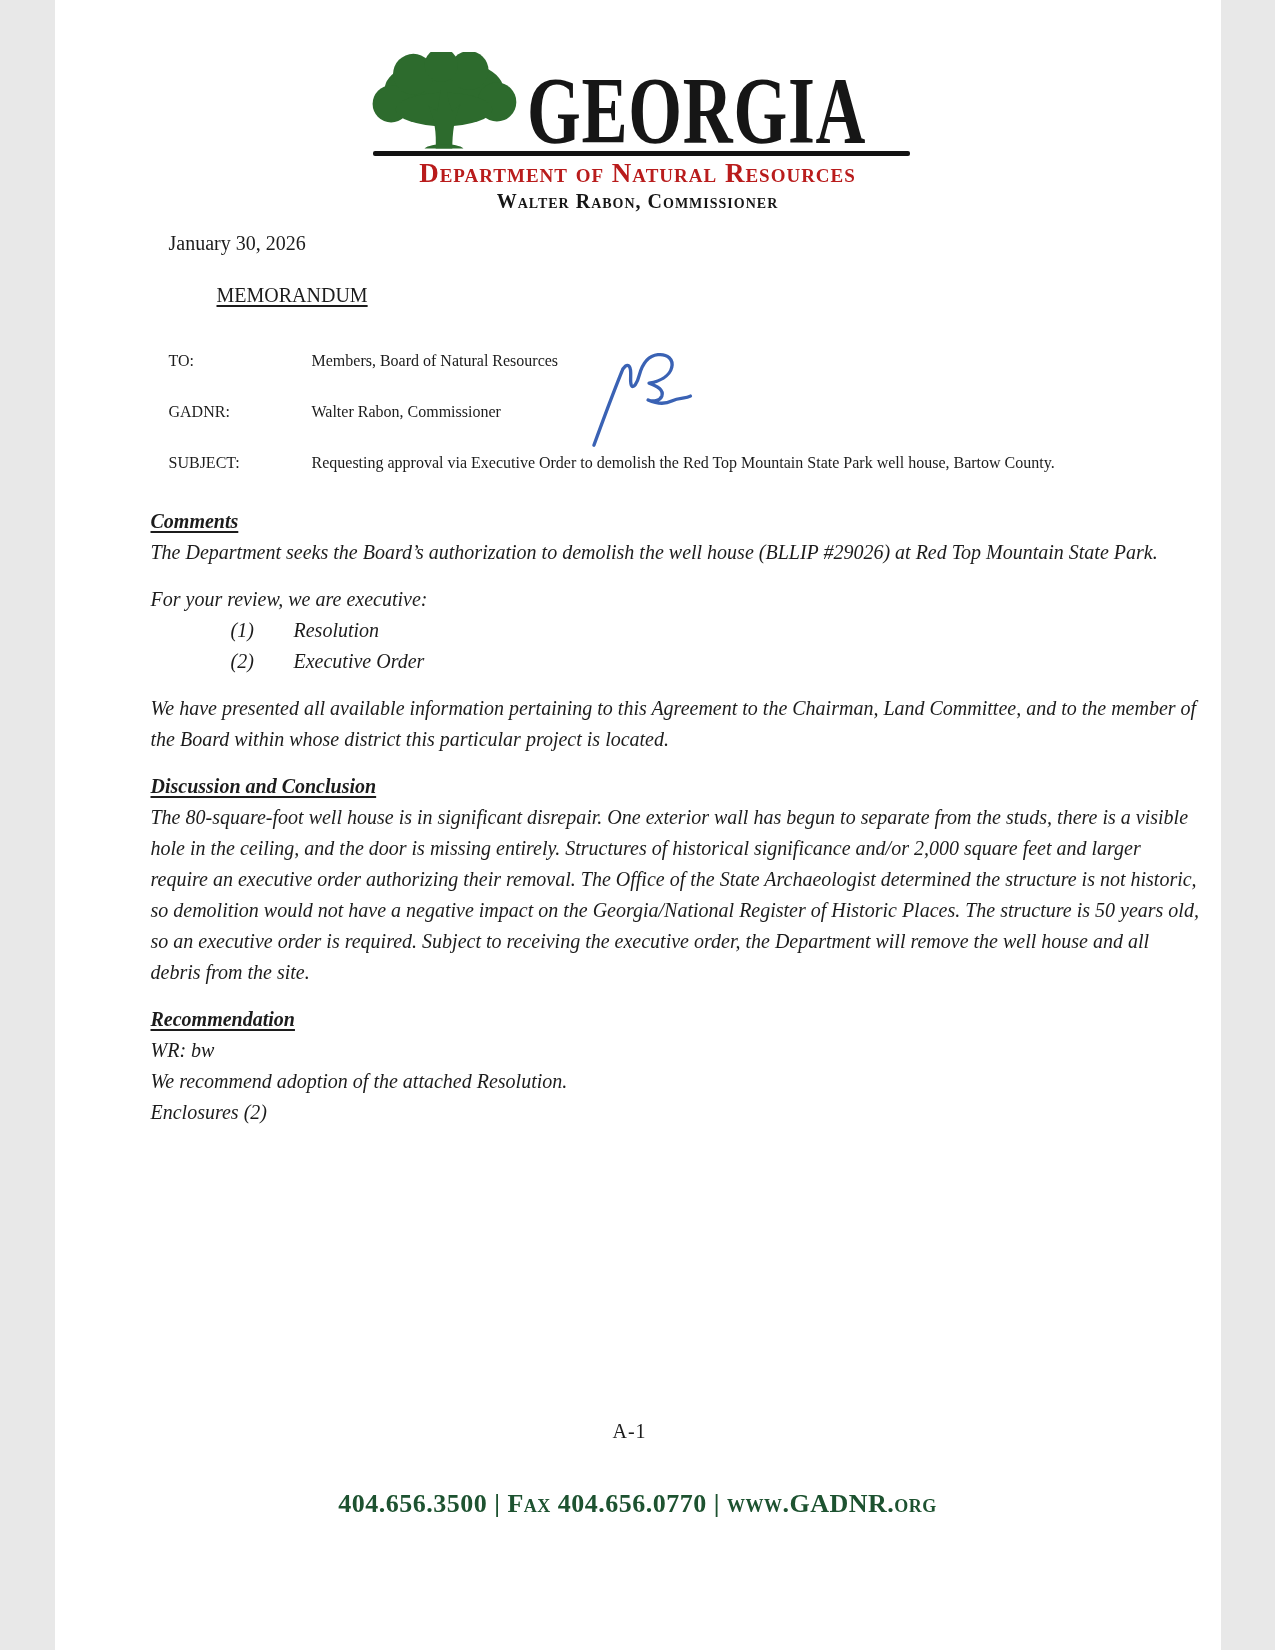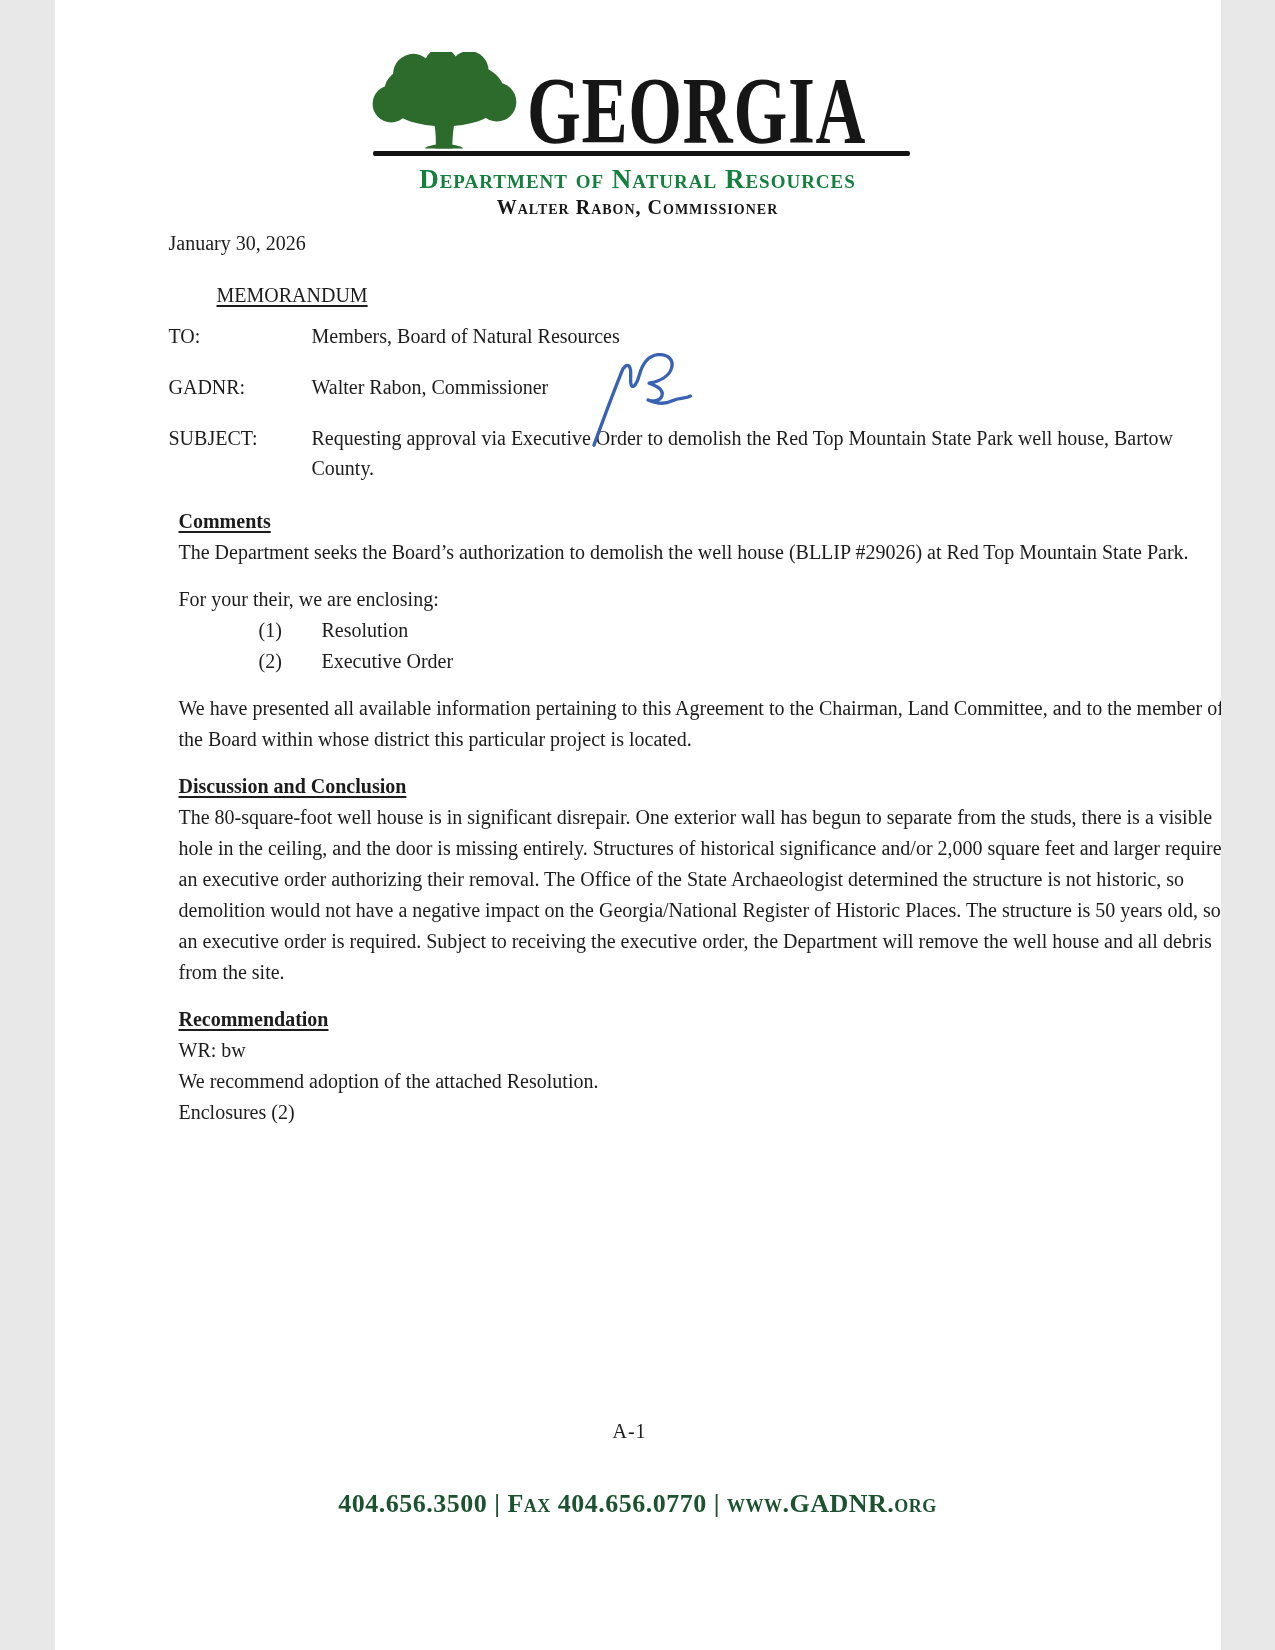--- a/index.html
+++ b/index.html
@@ -52,63 +52,63 @@
     white-space: nowrap;
   }
   .logo-underline {
     position: absolute;
     left: 8px; right: 0; bottom: 0;
     height: 5px;
     background: #121212;
     border-radius: 2px;
   }
   .dept-line {
-    margin-top: 6px;
     font-variant: small-caps;
     font-weight: bold;
     font-size: 27px;
     letter-spacing: 1px;
-    color: #15803d;
+    color: #b91c1c;
   }
   .commissioner-line {
     margin-top: 1px;
     font-variant: small-caps;
     font-weight: bold;
     font-size: 20px;
     letter-spacing: 1px;
     color: #161616;
   }
 
   
   .date-line { position: absolute; top: 232px; left: 114px; font-size: 20px; }
   .memorandum-label {
     position: absolute; top: 284px; left: 114px;
     font-size: 20px;
     text-decoration: underline;
     text-underline-offset: 3px;
     margin-left: 48px;
   }
-  .fields { position: absolute; top: 321px; left: 114px; width: 1050px; font-size: 20px; line-height: 30px; }
+  .fields { position: absolute; top: 346px; left: 114px; width: 1050px; font-size: 16px; line-height: 30px; }
   .field-row { display: flex; margin-bottom: 21px; }
   .field-label { width: 143px; flex: 0 0 143px; }
   .field-value { flex: 1; }
 
   .signature-svg {
     position: absolute;
     top: 350px; left: 533px;
     width: 128px; height: 100px;
     color: var(--signature-blue);
   }
 
   .content {
     position: absolute;
-    top: 506px; left: 124px;
+    top: 506px; left: 96px;
     width: 1050px;
     font-size: 20px;
     line-height: 31px;
+    font-style: italic;
   }
   .sec-heading {
     font-weight: bold;
     text-decoration: underline;
     text-underline-offset: 3px;
   }
   .gap-top { margin-top: 16px; }
   .enc-row { display: flex; }
   .enc-num { margin-left: 80px; width: 63px; flex: 0 0 63px; }
 
@@ -179,21 +179,21 @@
 
   <svg class="signature-svg" viewBox="0 0 130 100" aria-hidden="true">
     <path d="M6,96 C14,74 26,42 34,22 C36,16 40,13 42,16 C45,20 42,30 44,35 C46,39 50,33 52,25 C55,14 61,5 71,4 C81,3 87,9 85,17 C83,26 72,31 62,33 C71,36 77,40 75,46 C73,51 66,52 61,50 C68,53 77,55 85,51 C93,47 99,49 104,46" fill="none" stroke="currentColor" stroke-width="3.4" stroke-linecap="round" stroke-linejoin="round"></path>
   </svg>
 
   <div class="content">
 
     <div class="sec-heading">Comments</div>
     <div>The Department seeks the Board’s authorization to demolish the well house (BLLIP #29026) at Red Top Mountain State Park.</div>
 
-    <div class="gap-top">For your their, we are enclosing:</div>
+    <div class="gap-top">For your review, we are executive:</div>
     <div class="enc-row">
       <div class="enc-num">(1)</div>
       <div>Resolution</div>
     </div>
     <div class="enc-row">
       <div class="enc-num">(2)</div>
       <div>Executive Order</div>
     </div>
 
     <div class="gap-top">We have presented all available information pertaining to this Agreement to the Chairman, Land Committee, and to the member of the Board within whose district this particular project is located.</div>

